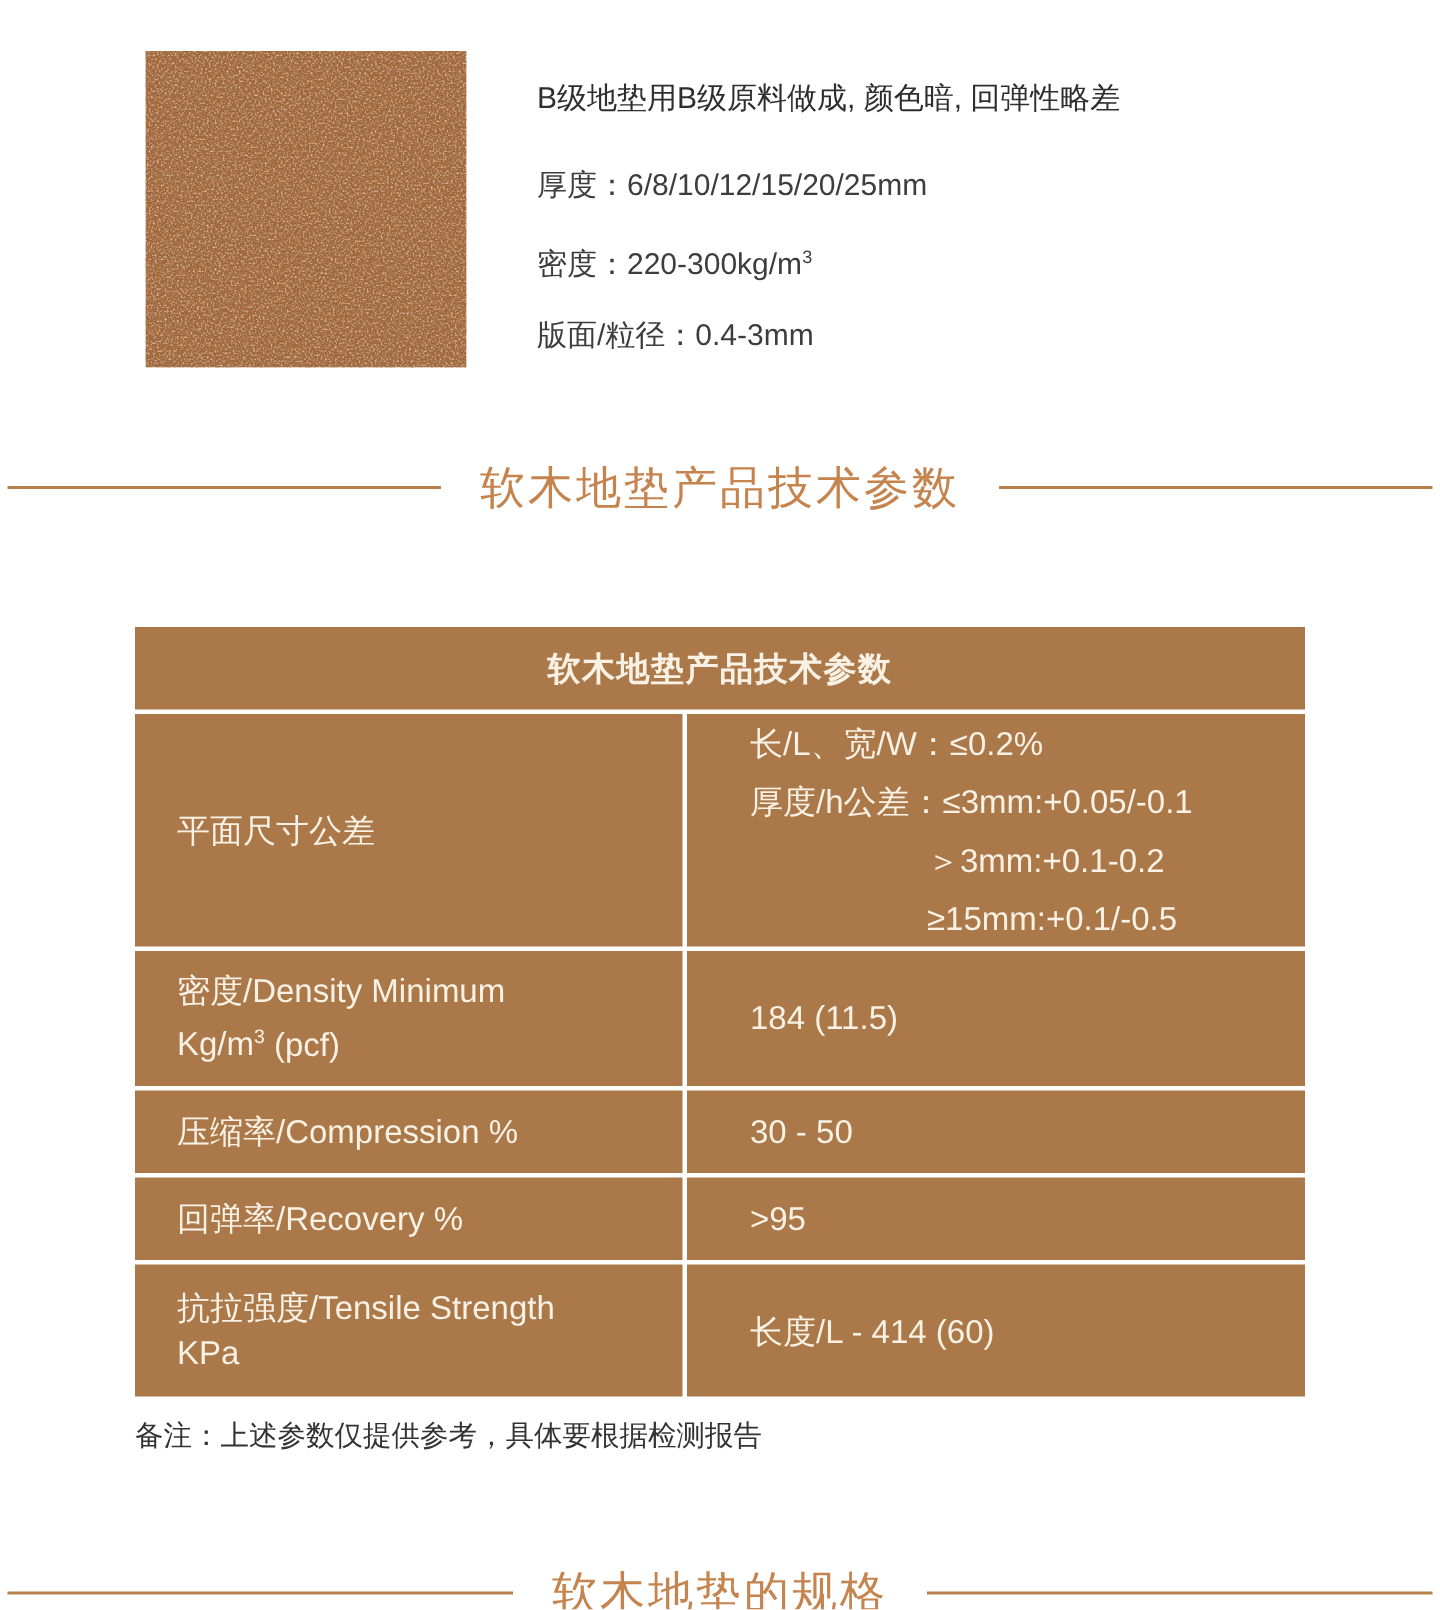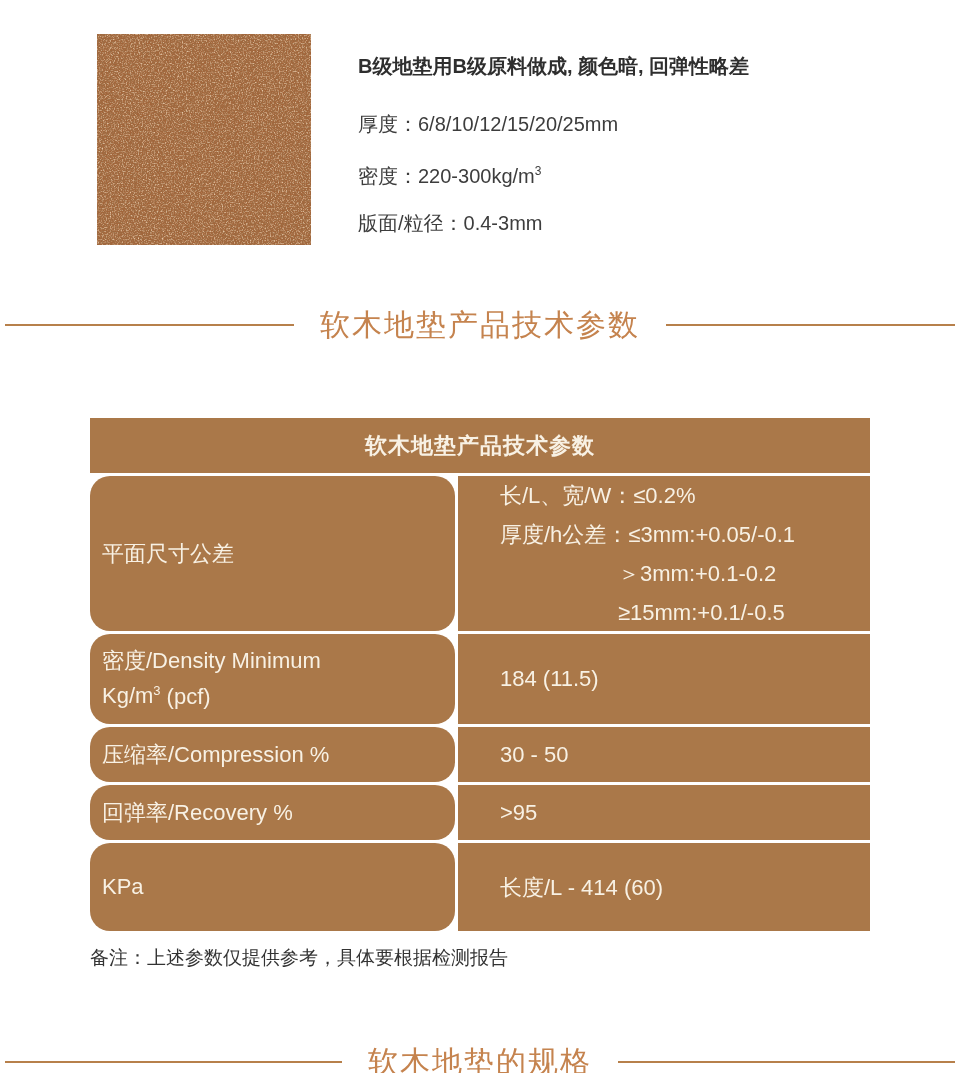--- a/index.html
+++ b/index.html
@@ -8,21 +8,21 @@
   .page {
     position:relative; width:960px; height:1073px;
     background:#ffffff; overflow:hidden; margin:0 auto;
   }
 
   
   .cork-img { position:absolute; left:97px; top:34px; width:214px; height:211px; }
   .cork-img svg { display:block; }
 
   .info { position:absolute; left:358px; top:52px; width:560px; color:#3d3d3d; }
-  .info .headline { font-size:20px; font-weight:700; color:#2e2e2e; line-height:28px; }
+  .info .headline { font-size:20px; font-weight:400; color:#2e2e2e; line-height:28px; }
   .info .spec { font-size:20px; line-height:28px; }
   .spec-1 { margin-top:30px; }
   .spec-2 { margin-top:19px; }
   .spec-3 { margin-top:19px; }
   .info sup { font-size:12px; }
 
   
   .divider { position:absolute; left:0; right:0; display:flex; align-items:center; gap:26px; padding:0 5px; }
   .divider .line { flex:1; height:2px; background:#b7804b; }
   .divider .title { font-size:30px; font-weight:500; color:#c5834e; letter-spacing:2px; white-space:nowrap; }
@@ -33,21 +33,21 @@
   .ptable {
     position:absolute; left:90px; top:418px; width:780px;
     display:grid; grid-template-columns:365px 412px;
     grid-template-rows:55px 155px 90px 55px 55px 88px; gap:3px;
   }
   .cell {
     background:#aa7849; color:#f8f1e4; font-size:22px;
     display:flex; flex-direction:column; justify-content:center;
   }
   .cell.th { grid-column:1 / 3; align-items:center; font-weight:700; letter-spacing:1px; }
-  .cell.label { padding-left:12px; padding-right:12px; line-height:30px;border-radius:20px; }
+  .cell.label { padding-left:28px; padding-right:12px; line-height:30px; }
   .cell.value { padding-left:42px; padding-right:4px; }
   .cell sup { font-size:13px; }
   .r1v div { line-height:39px; }
   .r1v .indent { padding-left:118px; }
   .r5v div { line-height:33px; }
   .pcf { margin-left:6px; }
 
   
   .note {
     position:absolute; left:90px; top:945px;
@@ -107,20 +107,21 @@
     </div>
     <div class="cell value">184 (11.5)</div>
 
     <div class="cell label">压缩率/Compression %</div>
     <div class="cell value">30 - 50</div>
 
     <div class="cell label">回弹率/Recovery %</div>
     <div class="cell value">&gt;95</div>
 
     <div class="cell label">
+      <div>抗拉强度/Tensile Strength</div>
       <div>KPa</div>
     </div>
     <div class="cell value r5v">
       <div>长度/L - 414 (60)</div>
     </div>
   </div>
 
   <div class="note">备注：上述参数仅提供参考，具体要根据检测报告</div>
 
   <div class="divider divider-bottom">

